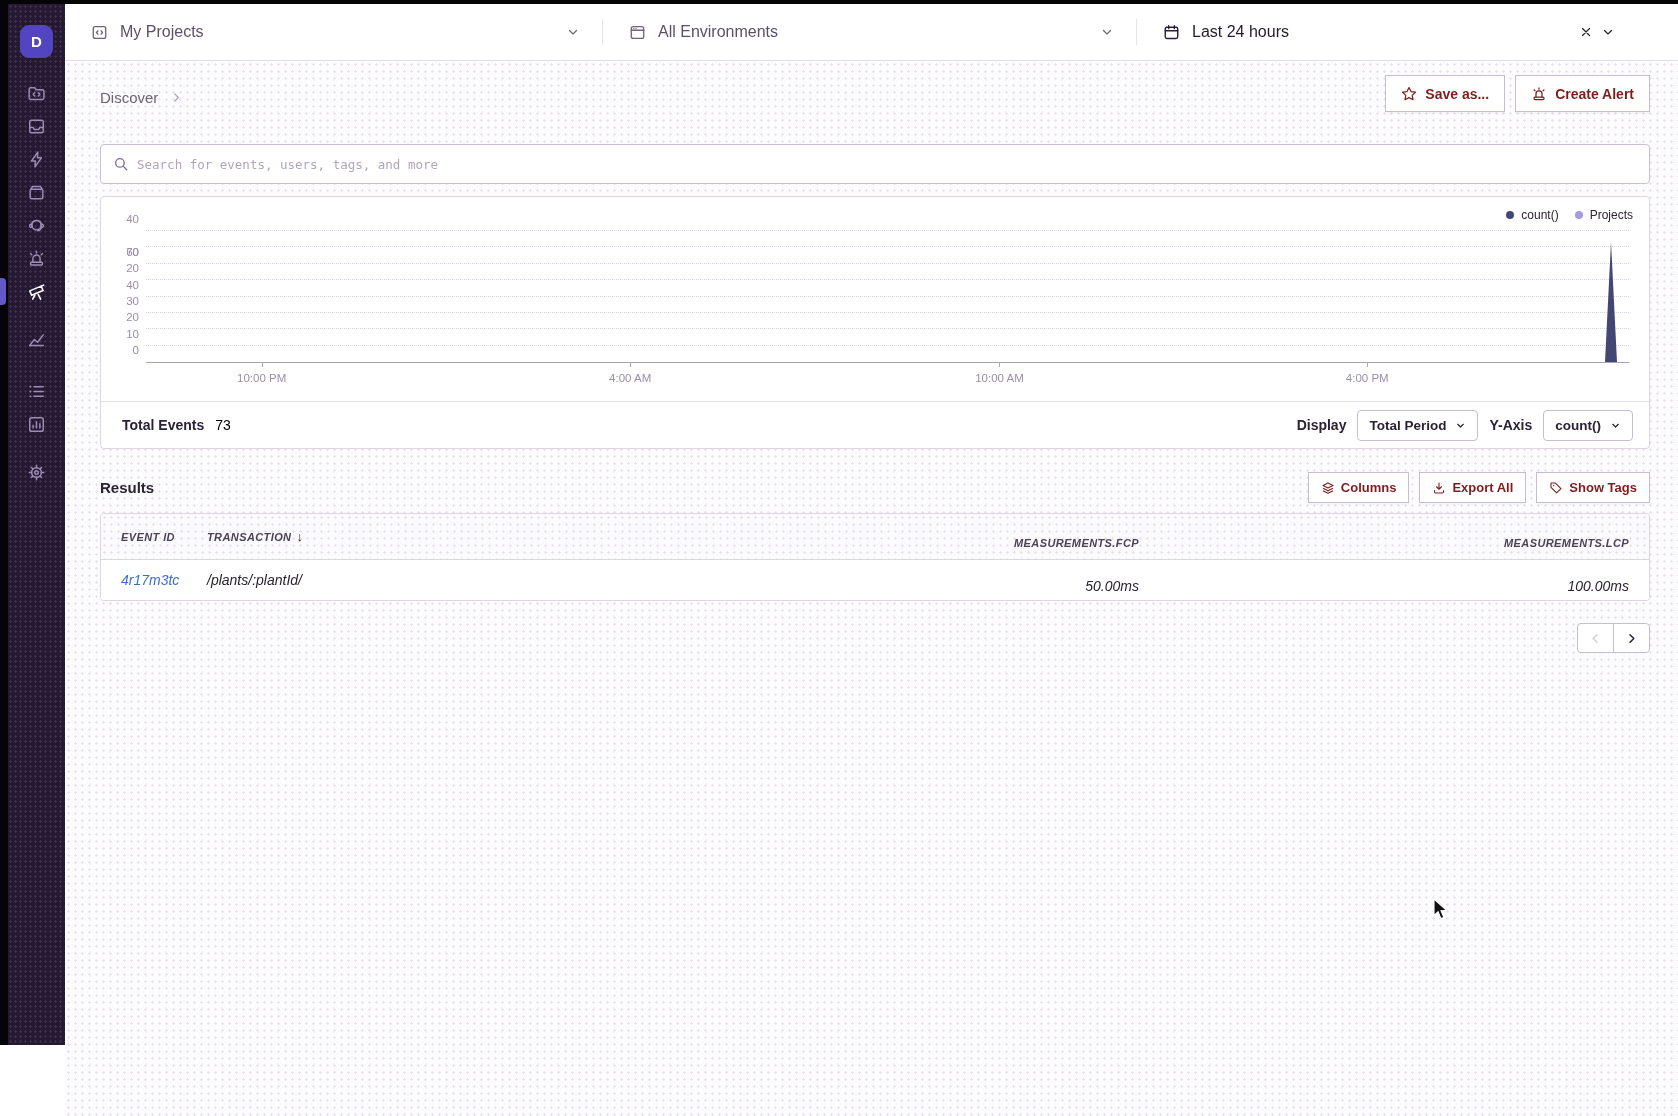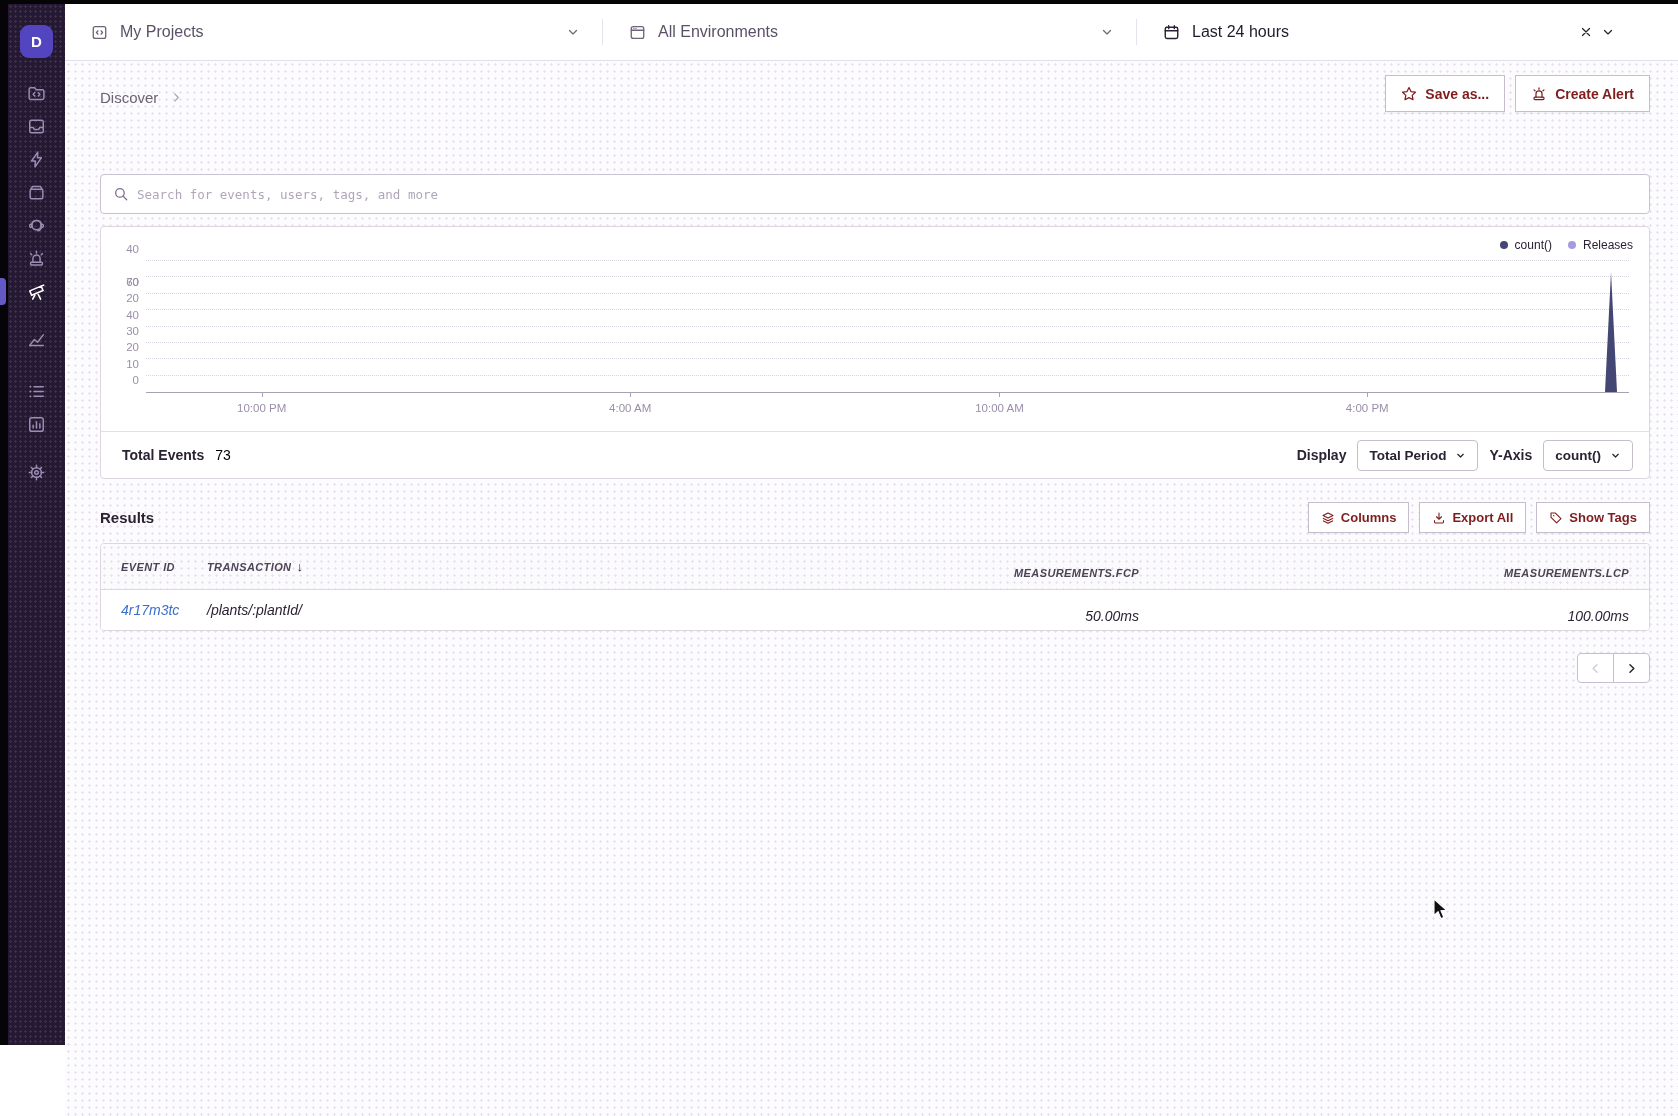--- a/index.html
+++ b/index.html
@@ -65,21 +65,21 @@
   .btn {
     display:inline-flex; align-items:center; gap:8px; background:#fff;
     border:1px solid #c6bdce; border-radius:0; color:#7f1d1d; font-weight:bold;
     cursor:pointer; box-shadow:0 2px 0 rgba(43,34,51,0.03);
   }
   .btn-lg { height:37px; padding:0 15px; font-size:14px; }
   .btn-sm { height:31px; padding:0 12px; font-size:13px; gap:6px; }
   .page-title { margin-top:26px; font-size:22px; font-weight:600; color:#2b2233; letter-spacing:0.2px; }
   
   .search-bar {
-    margin-top:62px; height:40px; background:#fff; border:1px solid #c9c0d1; border-radius:4px;
+    margin-top:32px; height:40px; background:#fff; border:1px solid #c9c0d1; border-radius:4px;
     display:flex; align-items:center; padding:0 12px; gap:8px;
   }
   .search-bar input {
     border:none; outline:none; flex:1; font-family:"DejaVu Sans Mono","Liberation Mono",monospace;
     font-size:12.5px; color:#2b2233; background:transparent;
   }
   .search-bar input::placeholder { color:#b0a6ba; }
   .search-icon { color:#80708f; display:flex; }
   
   .chart-panel { margin-top:12px; background:#fff; border:1px solid #ddd6e1; border-radius:4px; }
@@ -335,21 +335,21 @@
 
       <div class="chart-panel">
         <div class="chart-area">
           <div class="legend">
             <div class="legend-item">
               <span class="legend-dot" style="background: rgb(68, 70, 116);"></span>
               <span>count()</span>
             </div>
             <div class="legend-item">
               <span class="legend-dot" style="background: rgb(168, 154, 224);"></span>
-              <span>Releases</span>
+              <span>Projects</span>
             </div>
           </div>
           <div class="plot" id="plot">
               <div class="y-label" style="bottom: 0px;">0</div>
               <div class="gridline" style="bottom: 16.375px;"></div>
               <div class="y-label" style="bottom: 16.375px;">10</div>
               <div class="gridline" style="bottom: 32.75px;"></div>
               <div class="y-label" style="bottom: 32.75px;">20</div>
               <div class="gridline" style="bottom: 49.125px;"></div>
               <div class="y-label" style="bottom: 49.125px;">30</div>

